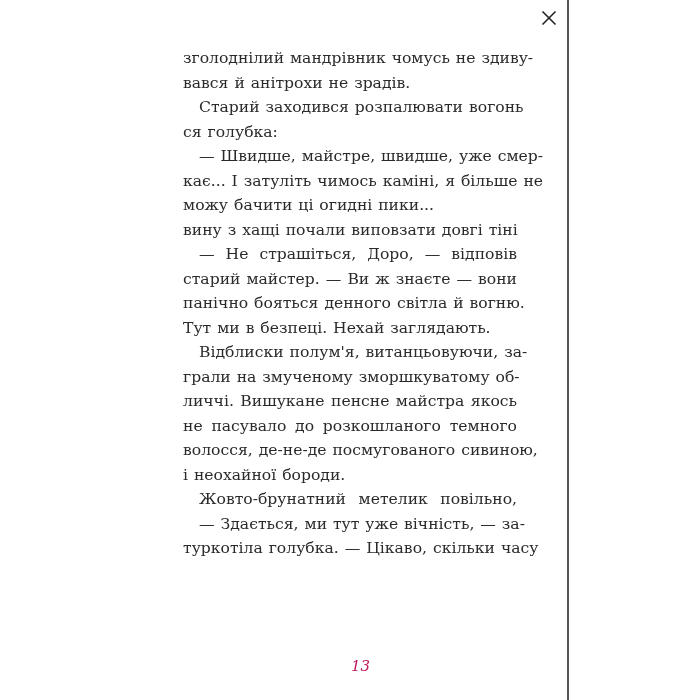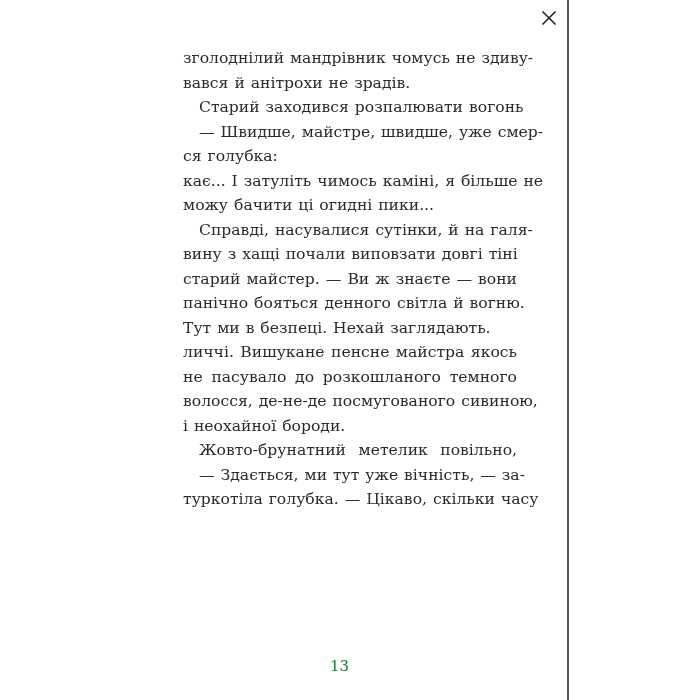--- a/index.html
+++ b/index.html
@@ -9,44 +9,46 @@
     position:absolute; left:183px; top:46px; width:334px;
     font-family:"DejaVu Serif", serif; font-size:15.6px; color:#2a2a2a;
   }
   .line {
     height:24.5px; line-height:24.5px; white-space:nowrap;
     text-align:justify; text-align-last:justify; word-spacing:1px;
   }
   .line.last { text-align:right; text-align-last:left; }
   .line.indent { padding-left:16px; }
   .page-number {
-    position:absolute; left:330px; top:657px; width:40px; text-align:left;
-    font-family:"DejaVu Serif", serif; font-size:15px; color:#15803d;
+    position:absolute; left:330px; top:657px; width:40px; text-align:right;
+    font-family:"DejaVu Serif", serif; font-style:italic; font-size:15px; color:#be185d;
   }
   .divider { position:absolute; left:567px; top:0; width:2px; height:700px; background:#555555; }
   .close-btn { position:absolute; left:539px; top:8px; width:20px; height:20px; cursor:pointer; }
   .close-btn svg { display:block; }
 </style>
 </head>
 <body>
 
 <div class="viewer">
   <div class="page-text" id="page-text">
       <div class="line">зголоднілий мандрівник чомусь не здиву-</div>
       <div class="line last">вався й анітрохи не зрадів.</div>
       <div class="line indent">Старий заходився розпалювати вогонь</div>
+      <div class="line last">ся голубка:</div>
       <div class="line indent">— Швидше, майстре, швидше, уже смер-</div>
-      <div class="line last">ся голубка:</div>
       <div class="line">кає... І затуліть чимось каміні, я більше не</div>
       <div class="line last">можу бачити ці огидні пики...</div>
-      <div class="line indent">Справді, насувалися сутінки, й на галя-</div>
       <div class="line">вину з хащі почали виповзати довгі тіні</div>
+      <div class="line indent">— Не страшіться, Доро, — відповів</div>
       <div class="line">старий майстер. — Ви ж знаєте — вони</div>
       <div class="line">панічно бояться денного світла й вогню.</div>
       <div class="line last">Тут ми в безпеці. Нехай заглядають.</div>
+      <div class="line indent">Відблиски полум'я, витанцьовуючи, за-</div>
+      <div class="line">грали на змученому зморшкуватому об-</div>
       <div class="line">личчі. Вишукане пенсне майстра якось</div>
       <div class="line">не пасувало до розкошланого темного</div>
       <div class="line">волосся, де-не-де посмугованого сивиною,</div>
       <div class="line last">і неохайної бороди.</div>
       <div class="line indent">Жовто-брунатний метелик повільно,</div>
       <div class="line indent">— Здається, ми тут уже вічність, — за-</div>
       <div class="line">туркотіла голубка. — Цікаво, скільки часу</div>
     </div>
   <div class="page-number">13</div>
   <div class="divider"></div>

